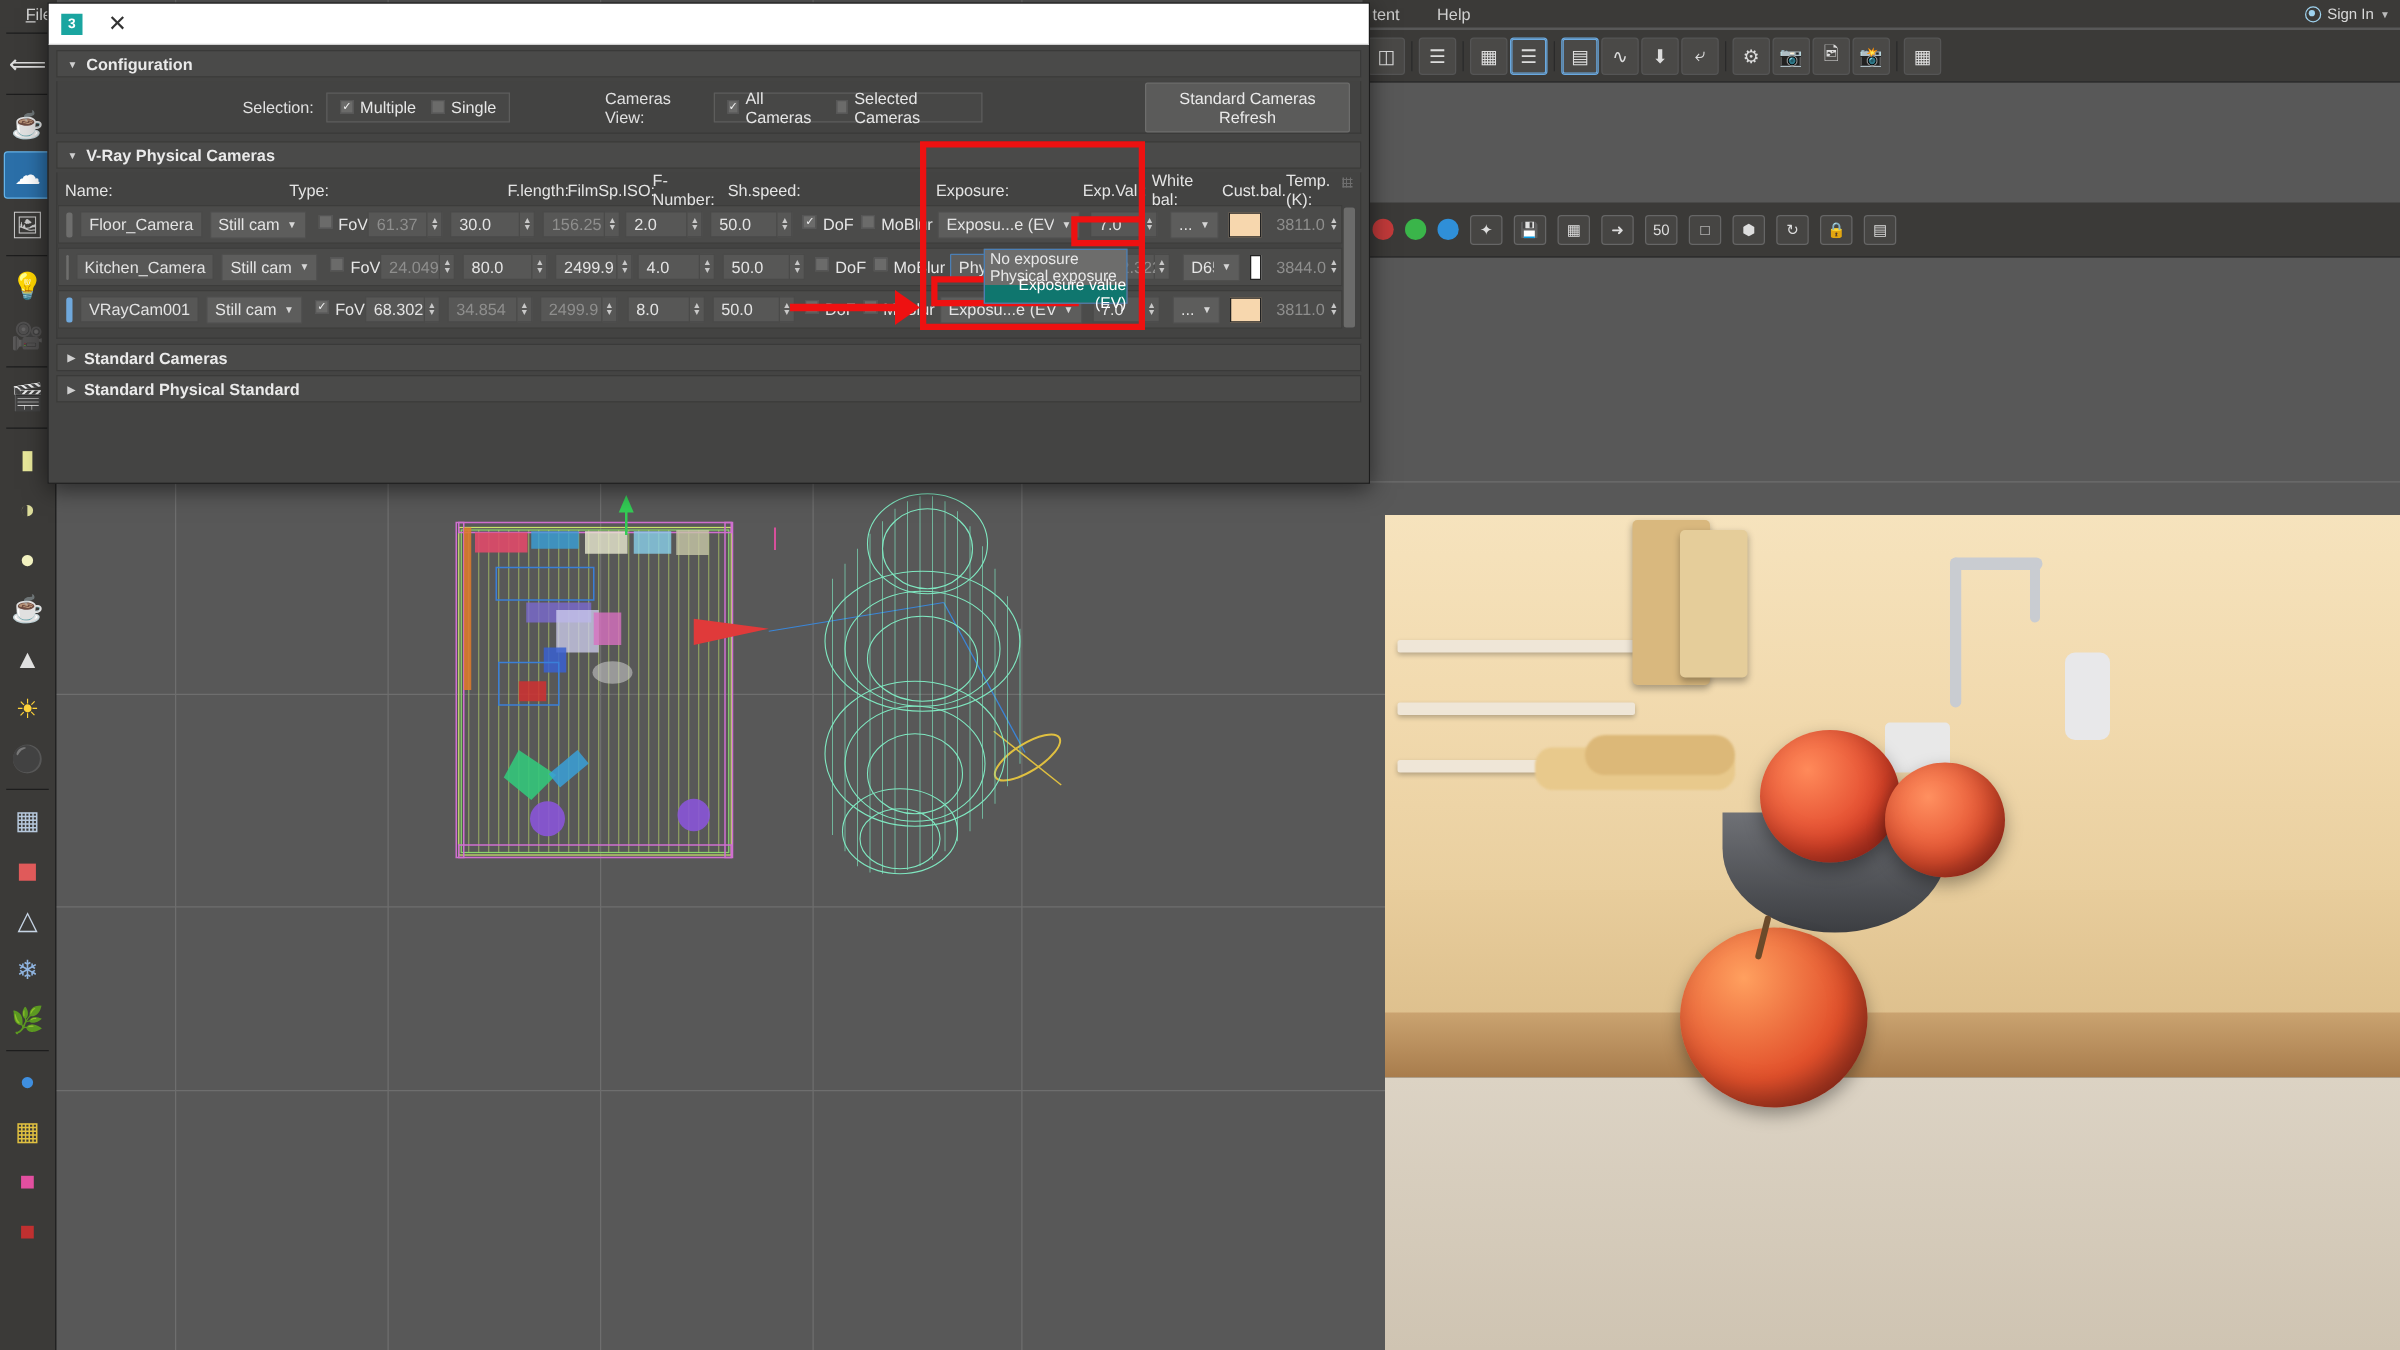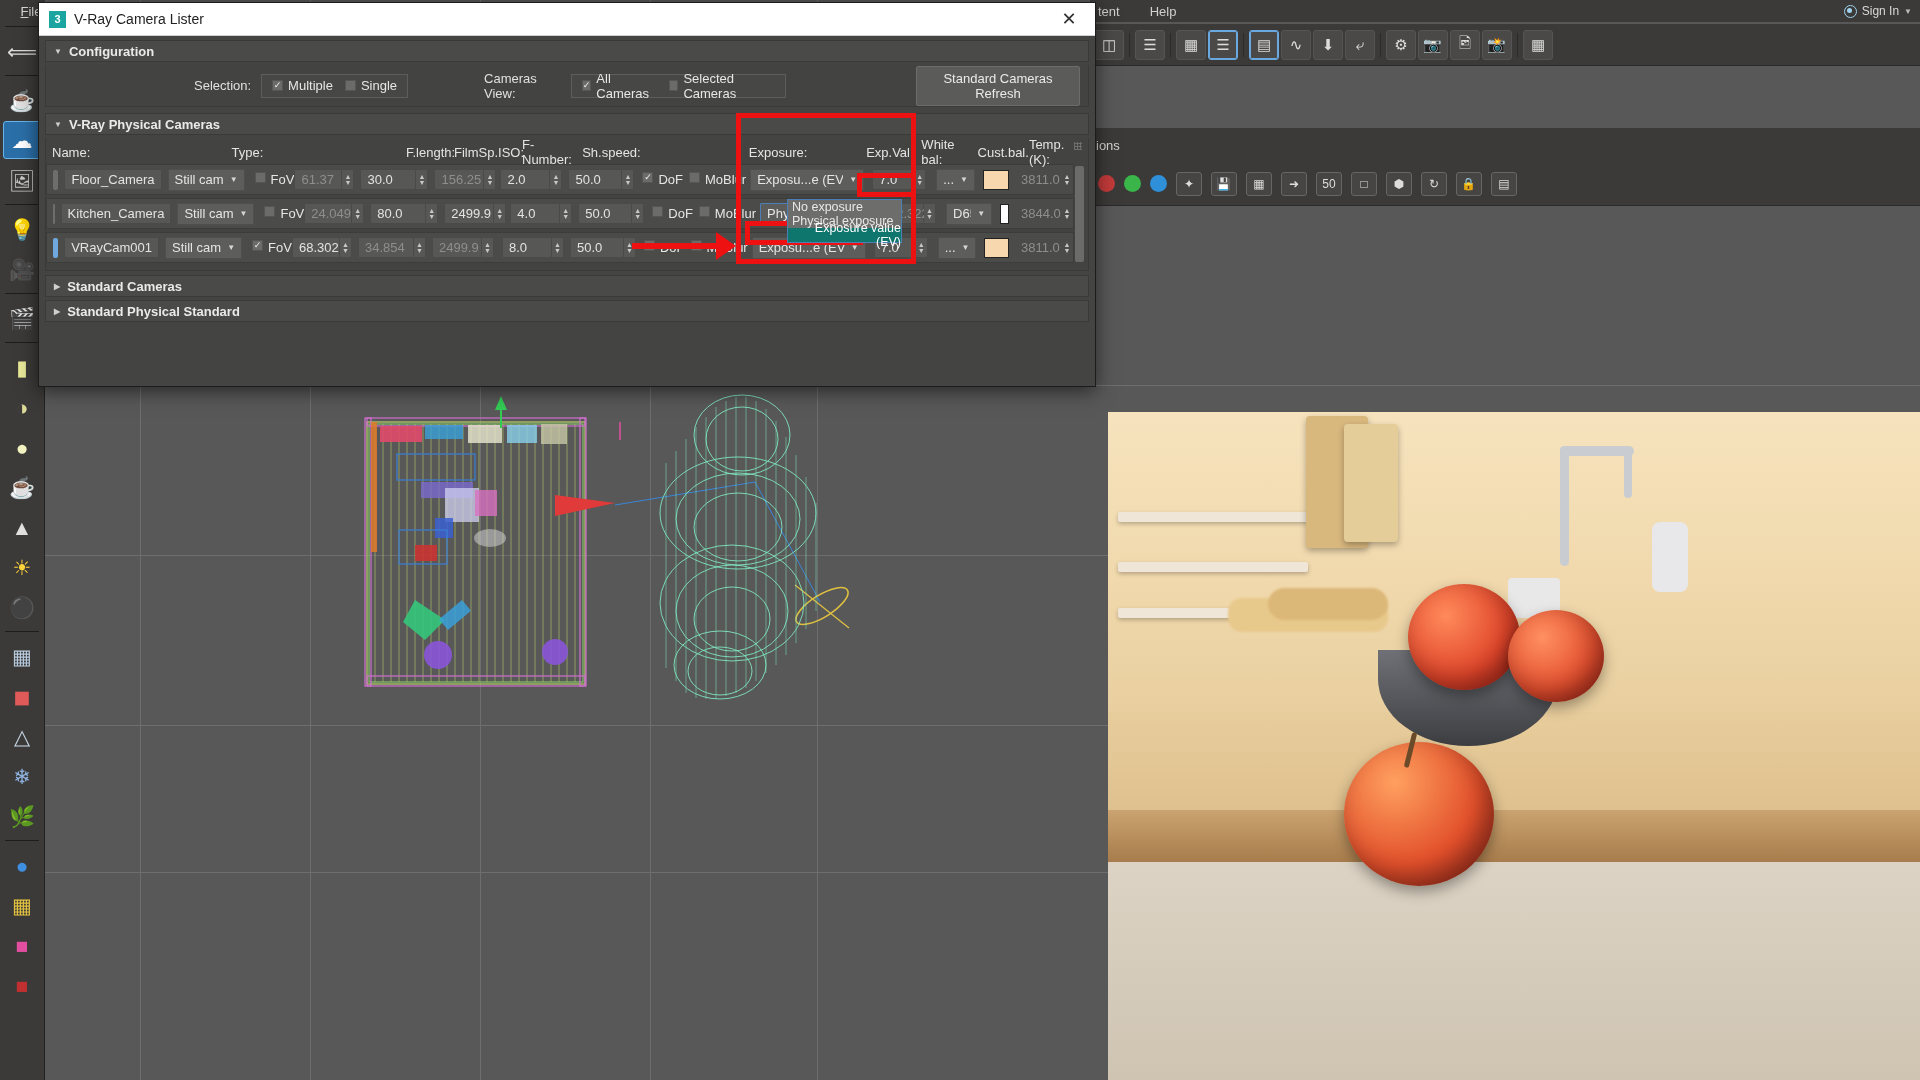--- a/index.html
+++ b/index.html
@@ -451,23 +451,20 @@
     <div class="tb-icon">⤶</div>
     <div class="tb-div"></div>
     <div class="tb-icon">⚙</div>
     <div class="tb-icon">📷</div>
     <div class="tb-icon">🖻</div>
     <div class="tb-icon">📸</div>
     <div class="tb-div"></div>
     <div class="tb-icon">▦</div>
   </div>
 
-  <div class="host-grey2">
-    <span>ions</span>
-  </div>
 
   <div class="host-tools2">
     <span class="dot" style="background:#c23a3a"></span>
     <span class="dot" style="background:#3ab54a"></span>
     <span class="dot" style="background:#2f8fd8"></span>
     <span class="sq-icon">✦</span>
     <span class="sq-icon">💾</span>
     <span class="sq-icon">▦</span>
     <span class="sq-icon">➜</span>
     <span class="sq-icon">50</span>
@@ -500,21 +497,20 @@
     <div class="ri-apple" style="left:400px;top:198px;width:96px;height:92px;background:radial-gradient(circle at 36% 30%,#ff9060,#e34e2e 60%,#9e1d16)"></div>
     <div class="ri-apple" style="left:236px;top:330px;width:150px;height:144px;background:radial-gradient(circle at 34% 28%,#ffa05f,#e2502b 58%,#96231a)"></div>
     <div style="position:absolute;left:300px;top:320px;width:5px;height:36px;background:#6b4a2a;transform:rotate(14deg);border-radius:3px"></div>
   </div>
 </div>
 
 <div class="dialog">
 
   <div class="dlg-title">
     <div class="dlg-ico">3</div>
-    <div class="dlg-title-text">V-Ray Camera Lister</div>
     <div class="dlg-close">✕</div>
   </div>
 
   <div class="dlg-body">
 
     <div class="rollout-hdr">
       <span class="tri">▼</span>
       <span>Configuration</span>
     </div>
     <div class="config-panel">

